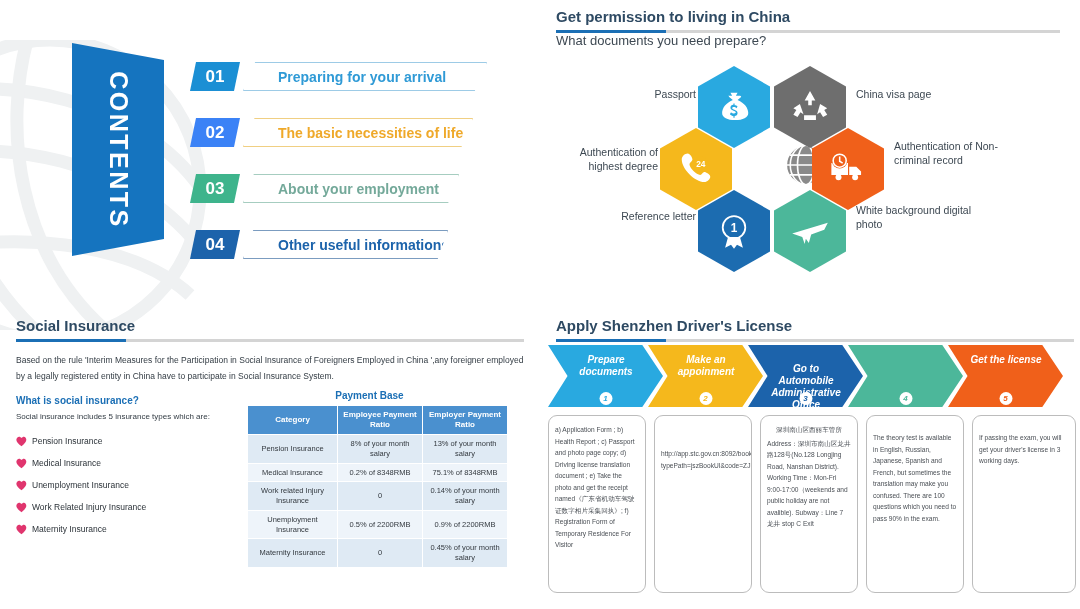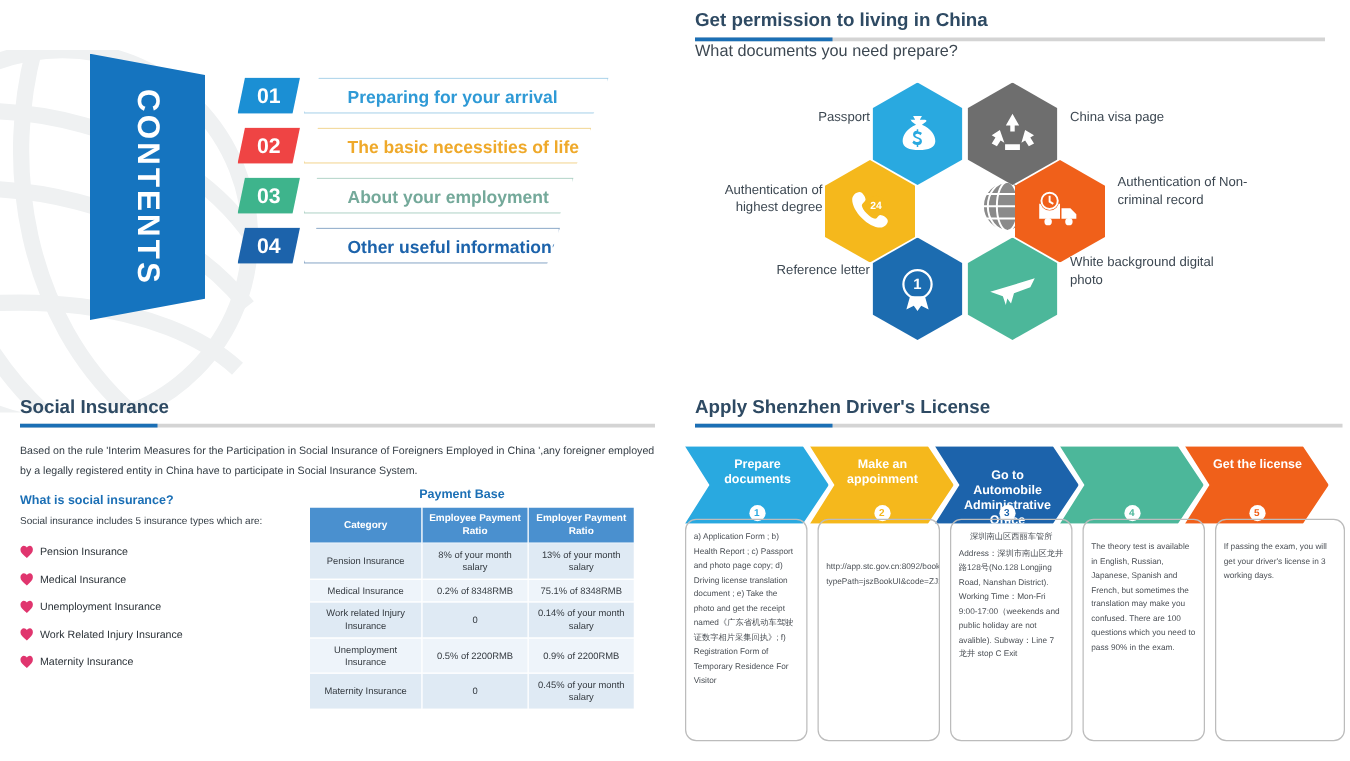--- a/index.html
+++ b/index.html
@@ -27,21 +27,21 @@
     box-shadow:0 0 0 0 transparent;
   }
   .contents-banner span{
     display:block;
     position:absolute;left:50%;top:50%;
     transform:translate(-50%,-50%) rotate(90deg);
     white-space:nowrap;
     color:#fff;font-size:25px;font-weight:bold;letter-spacing:2.5px;
   }
   .toc{position:absolute;left:190px;top:62px;width:300px;}
-  .toc-row{position:relative;height:29px;margin-bottom:11px;}
+  .toc-row{position:relative;height:29px;margin-bottom:27px;}
   .toc-num{
     position:absolute;left:0;top:0;width:50px;height:29px;
     clip-path:polygon(12% 0,100% 0,88% 100%,0 100%);
     display:flex;align-items:center;justify-content:center;
     color:#ffffff;font-size:17px;font-weight:bold;
   }
   .toc-bar{
     position:absolute;left:53px;top:0;height:29px;
     border:1px solid #9dbcd6;
     clip-path:polygon(5% 0,100% 0,95% 100%,0 100%);
@@ -91,21 +91,21 @@
   table.pay td{
     font-size:7.5px;color:#33393f;padding:4px 2px;text-align:center;
     border:1px solid #ffffff;line-height:1.3;
   }
   table.pay tr.r-odd td{background:#dfeaf4;}
   table.pay tr.r-even td{background:#eef4fa;}
 
   
   .q4{position:absolute;left:540px;top:305px;width:540px;height:304px;z-index:2;}
   .q4 .inner{padding:12px 6px 0 16px;}
-  .steps{position:absolute;left:8px;top:52px;width:530px;height:48px;}
+  .steps{position:absolute;left:8px;top:40px;width:530px;height:48px;font-style:italic;}
   .step{
     position:absolute;top:0;height:62px;
     clip-path:polygon(0 0, 82% 0, 100% 50%, 82% 100%, 0 100%, 17% 50%);
     color:#fff;text-align:center;
   }
   .step .lbl{
     display:block;padding:9px 16px 0 17px;font-size:10px;font-weight:bold;line-height:1.2;
   }
   .step .num{
     position:absolute;left:50%;bottom:2px;transform:translateX(-50%);
@@ -145,21 +145,21 @@
     <div class="toc">
 
       <div class="toc-row">
         <div class="toc-num" style="background:#1b8fd4">01</div>
         <div class="toc-bar" style="width:244px;border-color:#9dcbe6">
           <span style="color:#2f9ad6">Preparing for your arrival</span>
         </div>
       </div>
 
       <div class="toc-row">
-        <div class="toc-num" style="background:#ef4444">02</div>
+        <div class="toc-num" style="background:#3b82f6">02</div>
         <div class="toc-bar" style="width:230px;border-color:#f0cf82">
           <span style="color:#efa92a">The basic necessities of life</span>
         </div>
       </div>
 
       <div class="toc-row">
         <div class="toc-num" style="background:#3eb48c">03</div>
         <div class="toc-bar" style="width:216px;border-color:#a6cdc0">
           <span style="color:#74a99a">About your employment</span>
         </div>

